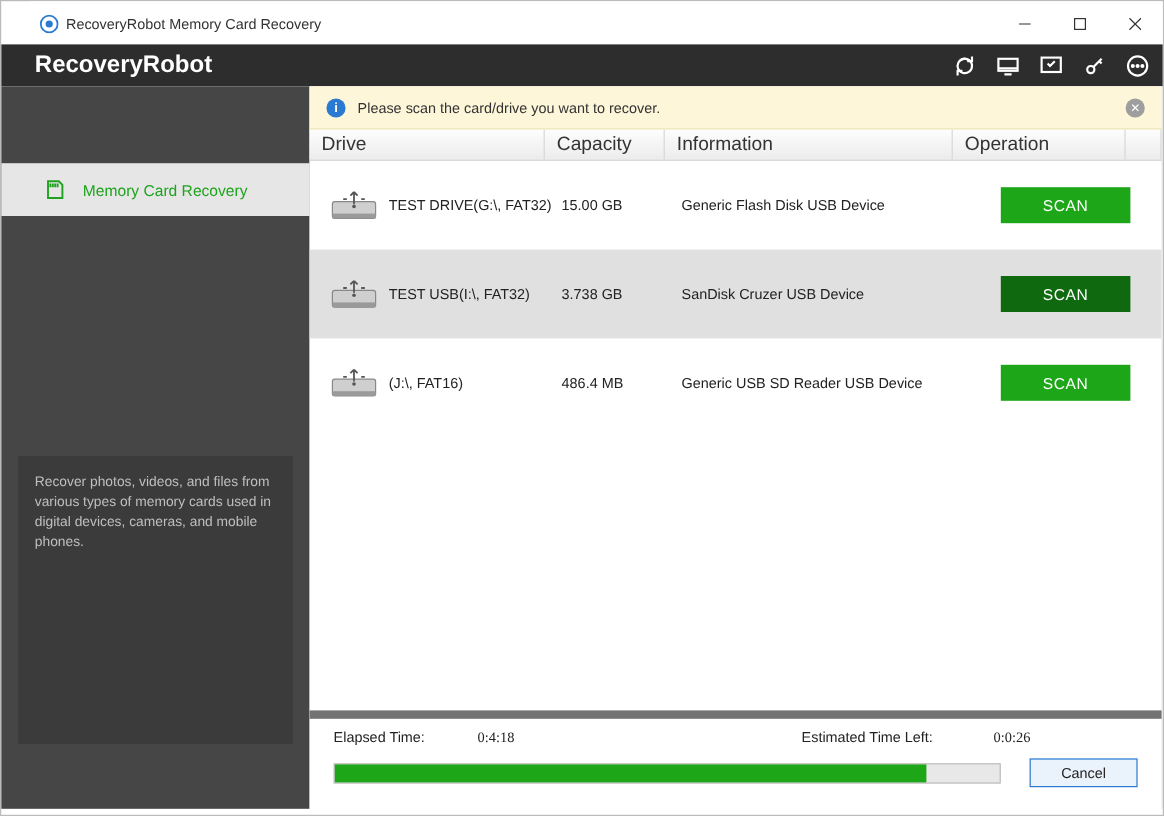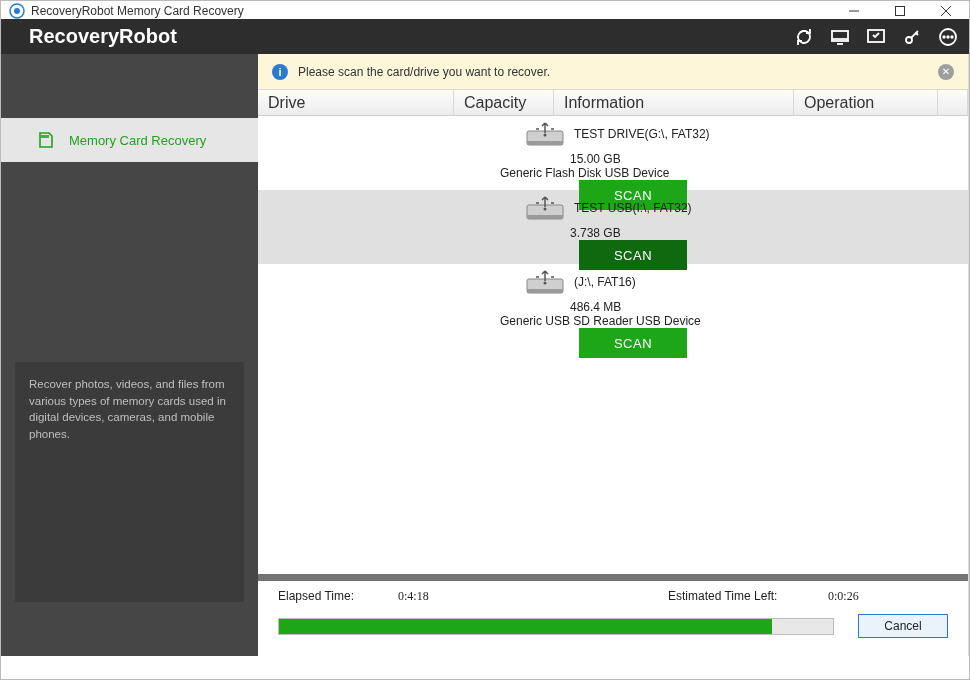--- a/index.html
+++ b/index.html
@@ -1,19 +1,19 @@
 <!DOCTYPE html>
 <html><head>
 <meta charset="utf-8">
 <style>
   * { box-sizing: border-box; margin: 0; padding: 0; }
   body { font-family: "Segoe UI", Tahoma, sans-serif; font-size: 12px; background: #fff; width: 970px; height: 680px; overflow: hidden; border: 1px solid #bbb; }
   
   
-  .titlebar { height: 18px; display: flex; align-items: center; padding: 1px 0 0 8px; background: #fff; }
+  .titlebar { height: 36px; display: flex; align-items: center; padding: 1px 0 0 8px; background: #fff; margin-left: 24px; }
   .titlebar .app-icon { width: 16px; height: 16px; margin-right: 6px; display: inline-flex; align-items: center; justify-content: center; }
   .titlebar .title { font-size: 12px; color: #333; }
   .titlebar .spacer { flex: 1; }
   .titlebar .winbtn { width: 46px; height: 30px; display: flex; align-items: center; justify-content: center; color: #555; }
   
   
   .header { height: 35px; background: #2d2d2d; display: flex; align-items: center; padding: 0 6px 0 28px; }
   .header .brand { color: #fff; font-size: 20px; font-weight: bold; }
   .header .spacer { flex: 1; }
   .header .toolbtn { width: 30px; height: 30px; display: flex; align-items: center; justify-content: center; color: #fff; margin-left: 6px; }
@@ -37,21 +37,21 @@
   .thead { display: flex; height: 26px; align-items: stretch; border-bottom: 1px solid #d0d0d0; background: linear-gradient(#fdfdfd, #ececec); font-size: 16px; color: #333; }
   .thead .th { display: flex; align-items: center; padding-left: 10px; border-right: 1px solid #d8d8d8; }
   .col-drive { width: 196px; }
   .col-cap { width: 100px; }
   .col-info { width: 240px; }
   .col-op { flex: 1; }
   .col-tail { width: 30px; }
   
   
   .rows { flex: 1; overflow: auto; }
-  .row { display: flex; align-items: center; height: 74px; padding-left: 14px; flex-direction: column; }
+  .row { display: flex; align-items: center; height: 74px; padding-left: 14px; }
   .row.selected { background: #e0e0e0; }
   .drive-icon { width: 46px; height: 36px; margin-right: 6px; display:flex; align-items:center; justify-content:center; }
   .row .c-drive { width: 196px; display: flex; align-items: center; font-size: 12px; color: #222; }
   .row .c-cap { width: 100px; font-size: 12px; color: #222; }
   .row .c-info { width: 240px; font-size: 12px; color: #222; }
   .row .c-op { flex: 1; display: flex; align-items: center; }
   .scan-btn { width: 108px; height: 30px; background: #1ea619; color: #fff; font-weight: normal; font-size: 13px; border: none; display: flex; align-items: center; justify-content: center; letter-spacing: 0.5px; margin-left: 26px; }
   .scan-btn.dark { background: #0f6a0f; }
   
   
@@ -196,20 +196,21 @@
             <svg width="44" height="34" viewBox="0 0 44 34">
                 <rect x="4" y="14" width="36" height="14" rx="2" fill="#cfcfcf" stroke="#888"></rect>
                 <rect x="4" y="24" width="36" height="4" fill="#9a9a9a"></rect>
                 <path d="M22 6v10M22 6l-3 3M22 6l3 3M16 12h-3M28 12h3" stroke="#555" stroke-width="1.5" fill="none"></path>
                 <circle cx="22" cy="18" r="1.5" fill="#555"></circle>
               </svg>
           </span>
           <span>TEST USB(I:\, FAT32)</span>
         </div>
         <div class="c-cap">3.738 GB</div>
+        <div class="c-info">SanDisk  Cruzer  USB Device</div>
         <div class="c-op">
             <button class="scan-btn dark">SCAN</button>
           </div>
       </div>
 
       <div class="row">
         <div class="c-drive">
           <span class="drive-icon">
             <svg width="44" height="34" viewBox="0 0 44 34">
                 <rect x="4" y="14" width="36" height="14" rx="2" fill="#cfcfcf" stroke="#888"></rect>

